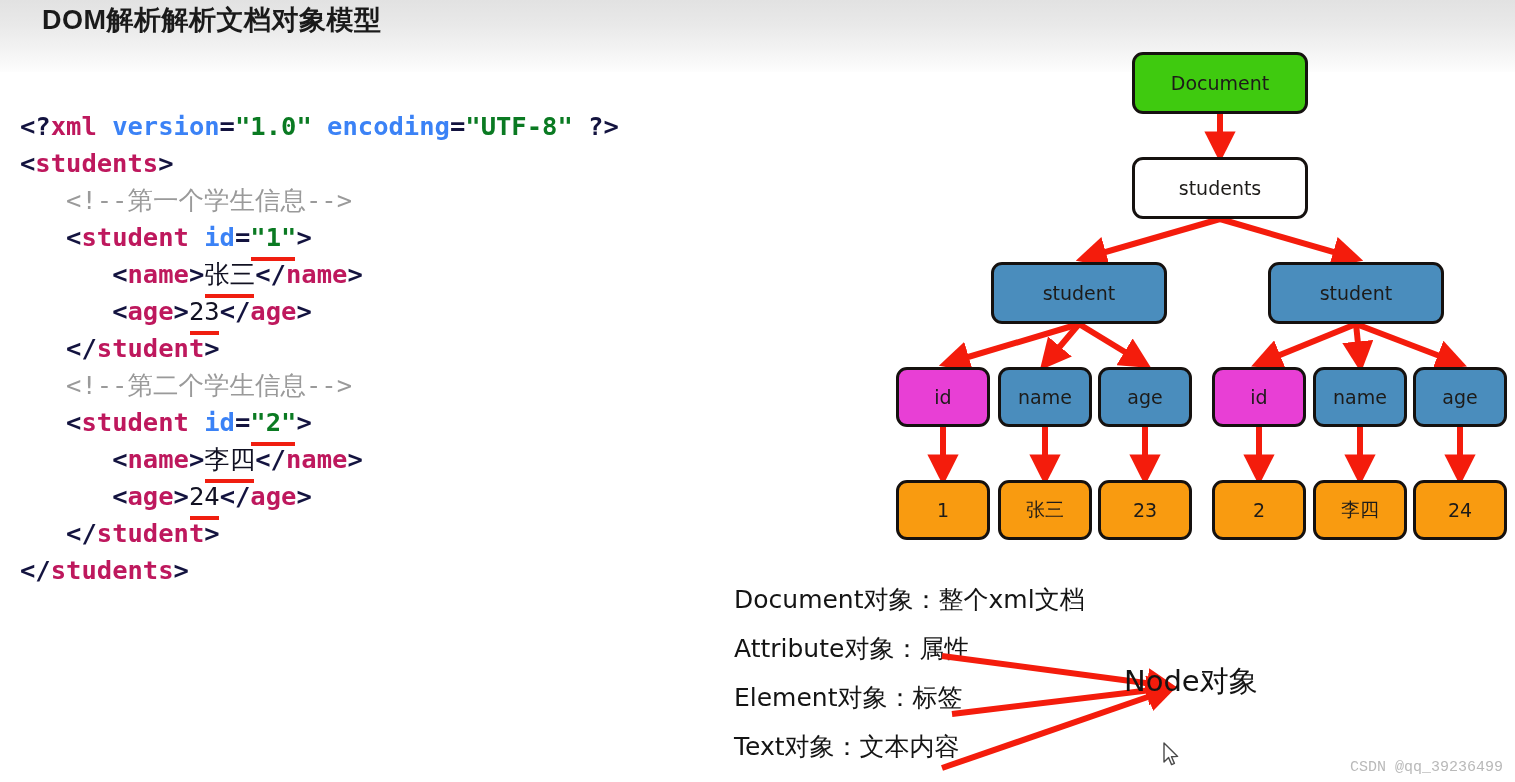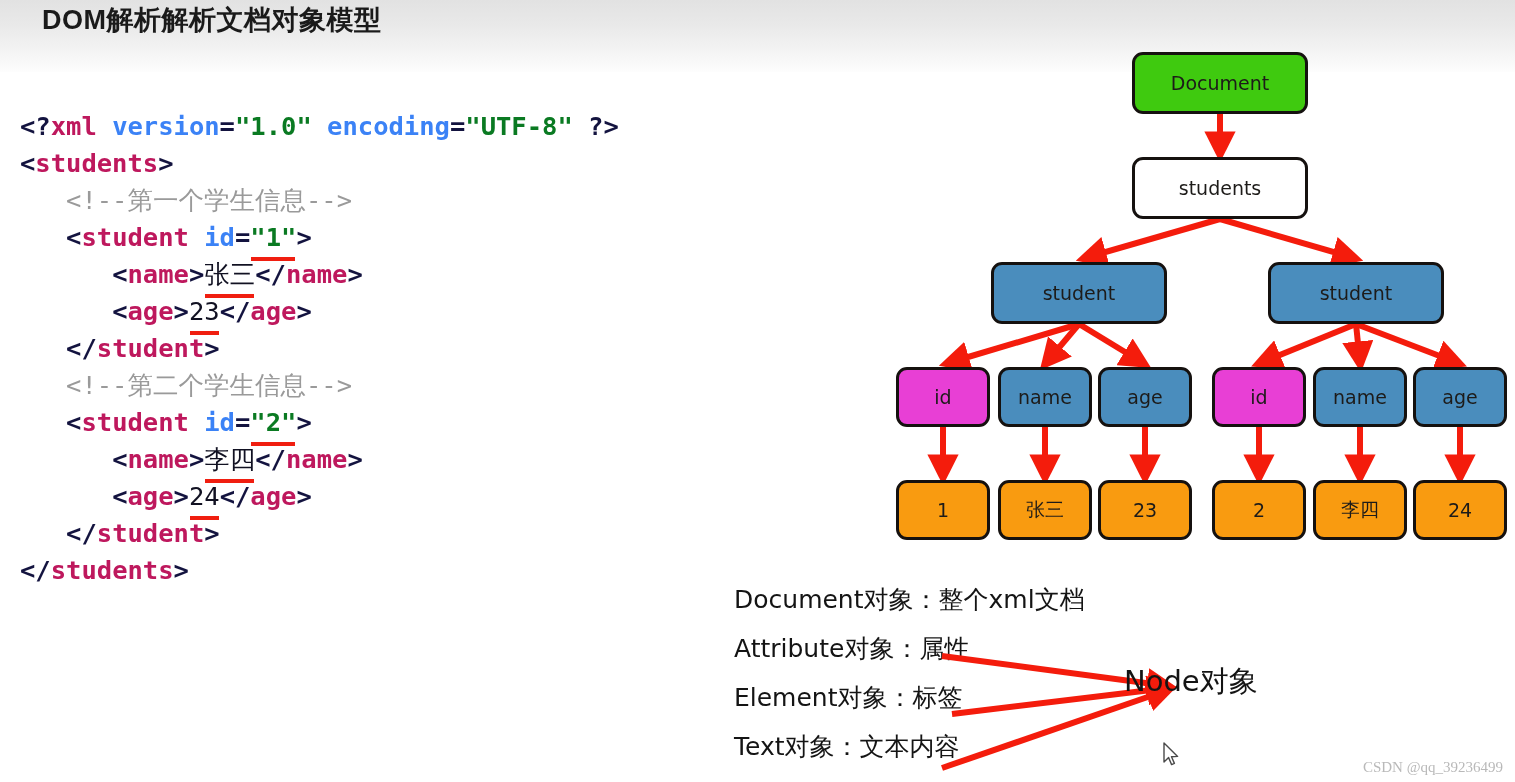--- a/index.html
+++ b/index.html
@@ -111,21 +111,21 @@
   }
   #legend-arrows { position: absolute; left: 940px; top: 640px; }
 
   
   #mouse-cursor { position: absolute; left: 1163px; top: 742px; }
   #watermark {
     position: absolute;
     right: 12px; bottom: 6px;
     font-size: 15px;
     color: #b9b9b9;
-    font-family: Liberation Serif, serif;
+    font-family: Liberation Mono, monospace;
     white-space: nowrap;
   }
 </style>
 </head>
 <body>
 
 <div id="header-band"></div>
 <div id="page-title">DOM解析解析文档对象模型</div>
 
 <div id="xml-code"><div class="code-line"><span class="tok-pi">&lt;?</span><span class="tok-tag">xml</span><span class="tok-text"> </span><span class="tok-attr">version</span><span class="tok-eq">=</span><span class="tok-str">"1.0"</span><span class="tok-text"> </span><span class="tok-attr">encoding</span><span class="tok-eq">=</span><span class="tok-str">"UTF-8"</span><span class="tok-pi"> ?&gt;</span></div><div class="code-line"><span class="tok-bracket">&lt;</span><span class="tok-tag">students</span><span class="tok-bracket">&gt;</span></div><div class="code-line"><span>   </span><span class="tok-comment">&lt;!--第一个学生信息--&gt;</span></div><div class="code-line"><span>   </span><span class="tok-bracket">&lt;</span><span class="tok-tag">student</span><span class="tok-text"> </span><span class="tok-attr">id</span><span class="tok-eq">=</span><span class="tok-str ul">"1"</span><span class="tok-bracket">&gt;</span></div><div class="code-line"><span>      </span><span class="tok-bracket">&lt;</span><span class="tok-tag">name</span><span class="tok-bracket">&gt;</span><span class="tok-text ul">张三</span><span class="tok-bracket">&lt;/</span><span class="tok-tag">name</span><span class="tok-bracket">&gt;</span></div><div class="code-line"><span>      </span><span class="tok-bracket">&lt;</span><span class="tok-tag">age</span><span class="tok-bracket">&gt;</span><span class="tok-text ul">23</span><span class="tok-bracket">&lt;/</span><span class="tok-tag">age</span><span class="tok-bracket">&gt;</span></div><div class="code-line"><span>   </span><span class="tok-bracket">&lt;/</span><span class="tok-tag">student</span><span class="tok-bracket">&gt;</span></div><div class="code-line"><span>   </span><span class="tok-comment">&lt;!--第二个学生信息--&gt;</span></div><div class="code-line"><span>   </span><span class="tok-bracket">&lt;</span><span class="tok-tag">student</span><span class="tok-text"> </span><span class="tok-attr">id</span><span class="tok-eq">=</span><span class="tok-str ul">"2"</span><span class="tok-bracket">&gt;</span></div><div class="code-line"><span>      </span><span class="tok-bracket">&lt;</span><span class="tok-tag">name</span><span class="tok-bracket">&gt;</span><span class="tok-text ul">李四</span><span class="tok-bracket">&lt;/</span><span class="tok-tag">name</span><span class="tok-bracket">&gt;</span></div><div class="code-line"><span>      </span><span class="tok-bracket">&lt;</span><span class="tok-tag">age</span><span class="tok-bracket">&gt;</span><span class="tok-text ul">24</span><span class="tok-bracket">&lt;/</span><span class="tok-tag">age</span><span class="tok-bracket">&gt;</span></div><div class="code-line"><span>   </span><span class="tok-bracket">&lt;/</span><span class="tok-tag">student</span><span class="tok-bracket">&gt;</span></div><div class="code-line"><span class="tok-bracket">&lt;/</span><span class="tok-tag">students</span><span class="tok-bracket">&gt;</span></div></div>

